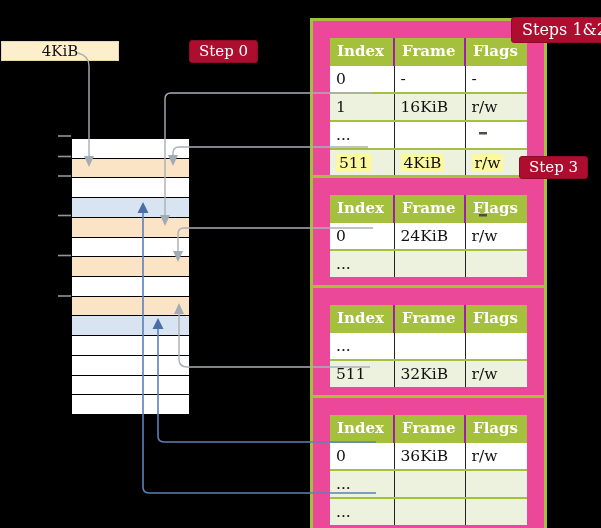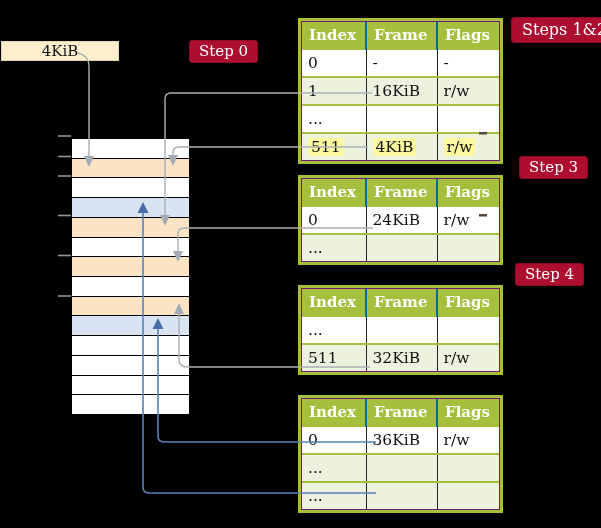--- a/index.html
+++ b/index.html
@@ -35,28 +35,28 @@
     display:flex;flex-direction:column;border:1.5px solid #000;
     box-sizing:border-box;z-index:5;background:#fff;
   }
   .mrow{flex:1;border-bottom:1.5px solid #000;}
   .mrow:last-child{border-bottom:none;}
   .mrow.white{background:#ffffff;}
   .mrow.orange{background:var(--mem-orange);}
   .mrow.blue{background:var(--mem-blue);}
   
   .tbl{
-    position:absolute;left:298px;border:3px solid var(--accent-green);
-    background:#701a75;padding:1px;z-index:10;
+    position:absolute;left:310px;border:3px solid var(--accent-green);
+    background:#ec4899;padding:17px;z-index:10;
   }
   #tbl1{top:18px;} #tbl2{top:175px;} #tbl3{top:285px;} #tbl4{top:395px;}
   .tbl table{border-collapse:collapse;}
   .tbl th{
     background:var(--accent-green);color:#fff;font-weight:bold;text-align:left;
-    font-size:15px;padding:3px 6px 3px 7px;height:20px;border-left:2px solid #0369a1;
+    font-size:15px;padding:3px 6px 3px 7px;height:20px;border-left:2px solid #a21caf;
     font-family:"DejaVu Serif","Liberation Serif",serif;
   }
   .tbl th:first-child{border-left:none;}
   .tbl td{
     font-size:15.5px;color:#111;padding:2px 0 2px 6px;height:22px;
     border-left:1px solid #222;vertical-align:middle;
   }
   .tbl td:first-child{border-left:none;}
   .tbl tbody tr{border-top:2px solid var(--accent-green);background:#fff;}
   .tbl tbody tr.rg{background:var(--row-green);}
@@ -74,21 +74,20 @@
 </head>
 <body>
 
 <div id="canvas">
 
   <div class="page-box">4KiB</div>
 
   <div class="step-label" id="step0">Step 0</div>
   <div class="step-label" id="steps12">Steps 1&amp;2</div>
   <div class="step-label" id="step3">Step 3</div>
-  <div class="step-label" id="step4">Step 4</div>
 
   <div id="memcol">
       <div class="mrow white"></div>
       <div class="mrow orange"></div>
       <div class="mrow white"></div>
       <div class="mrow blue"></div>
       <div class="mrow orange"></div>
       <div class="mrow white"></div>
       <div class="mrow orange"></div>
       <div class="mrow white"></div>

